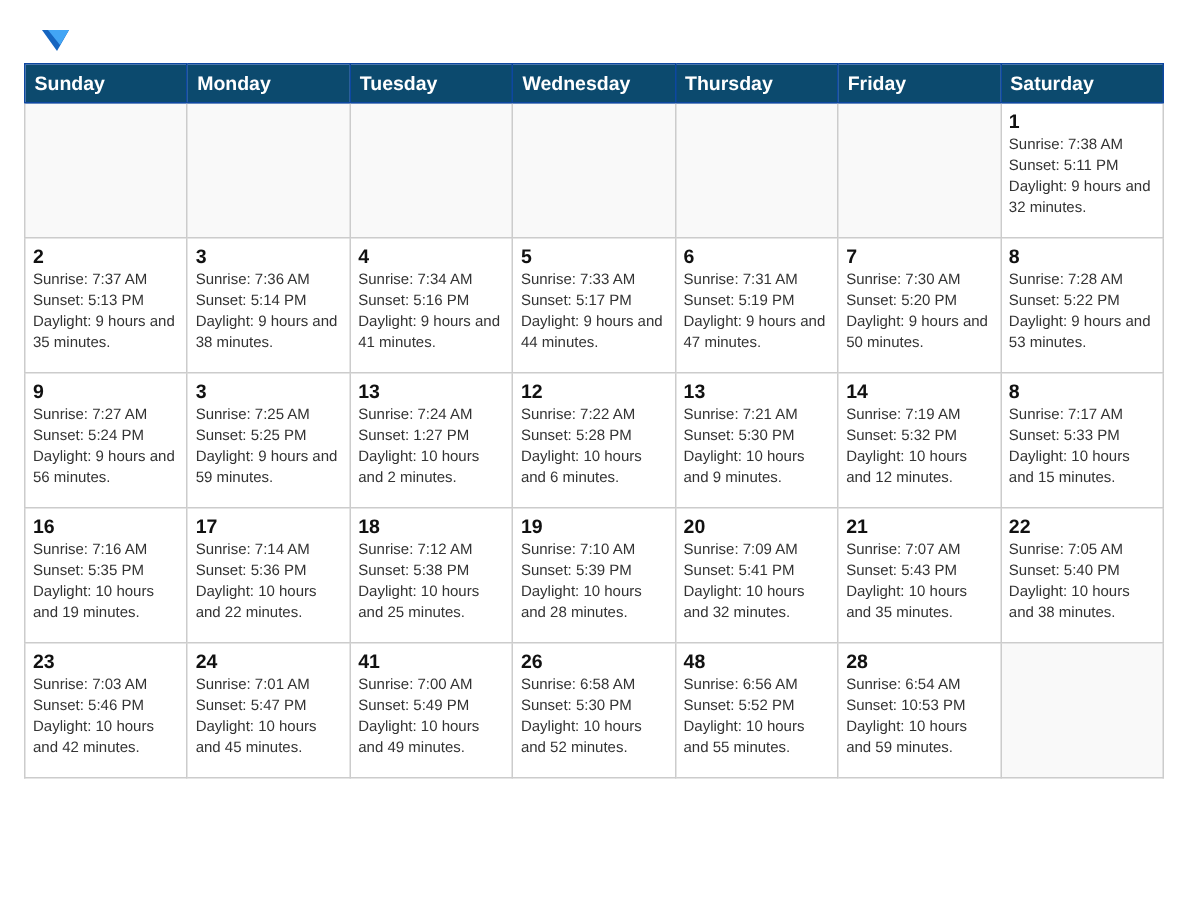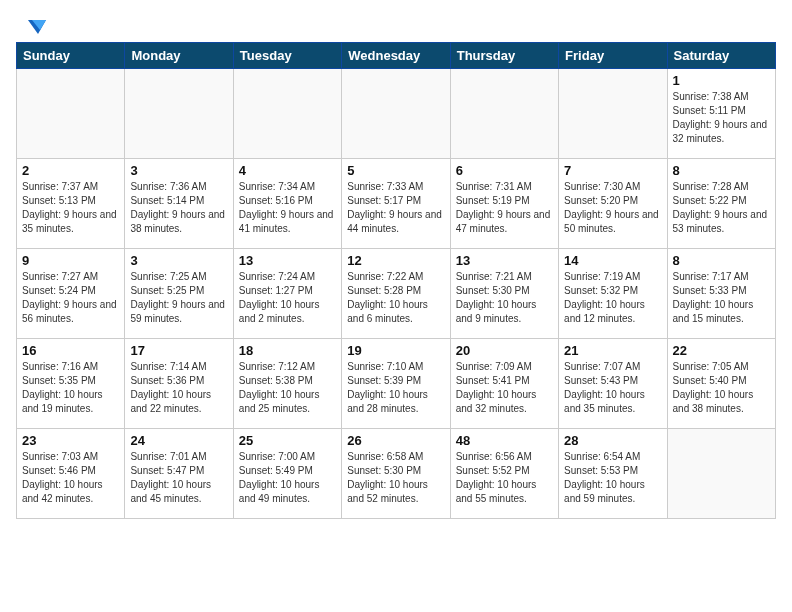--- a/index.html
+++ b/index.html
@@ -259,39 +259,39 @@
 Sunset: 5:46 PM
 Daylight: 10 hours and 42 minutes.</div>
         </td>
         <td>
           <span class="day-num">24</span>
           <div class="day-info">Sunrise: 7:01 AM
 Sunset: 5:47 PM
 Daylight: 10 hours and 45 minutes.</div>
         </td>
         <td>
-          <span class="day-num">25</span>
+          <span class="day-num">41</span>
           <div class="day-info">Sunrise: 7:00 AM
 Sunset: 5:49 PM
 Daylight: 10 hours and 49 minutes.</div>
         </td>
         <td>
           <span class="day-num">26</span>
           <div class="day-info">Sunrise: 6:58 AM
 Sunset: 5:30 PM
 Daylight: 10 hours and 52 minutes.</div>
         </td>
         <td>
           <span class="day-num">48</span>
           <div class="day-info">Sunrise: 6:56 AM
 Sunset: 5:52 PM
 Daylight: 10 hours and 55 minutes.</div>
         </td>
         <td>
           <span class="day-num">28</span>
           <div class="day-info">Sunrise: 6:54 AM
-Sunset: 5:53 PM
+Sunset: 10:53 PM
 Daylight: 10 hours and 59 minutes.</div>
         </td>
         <td class="empty"></td>
       </tr>
     </tbody>
 </table>
 
 </body></html>

